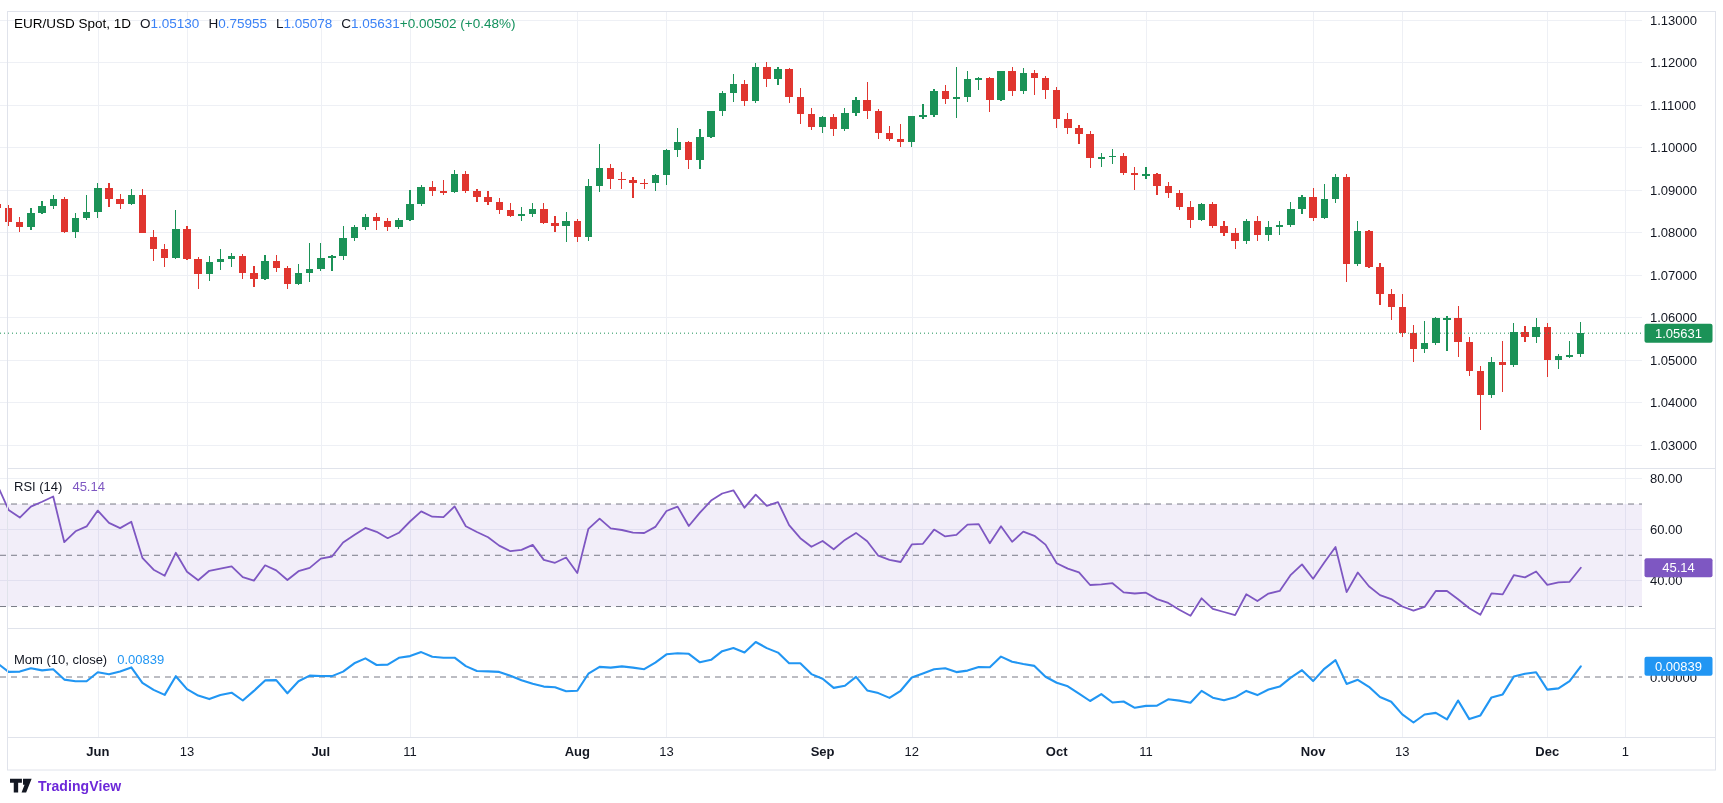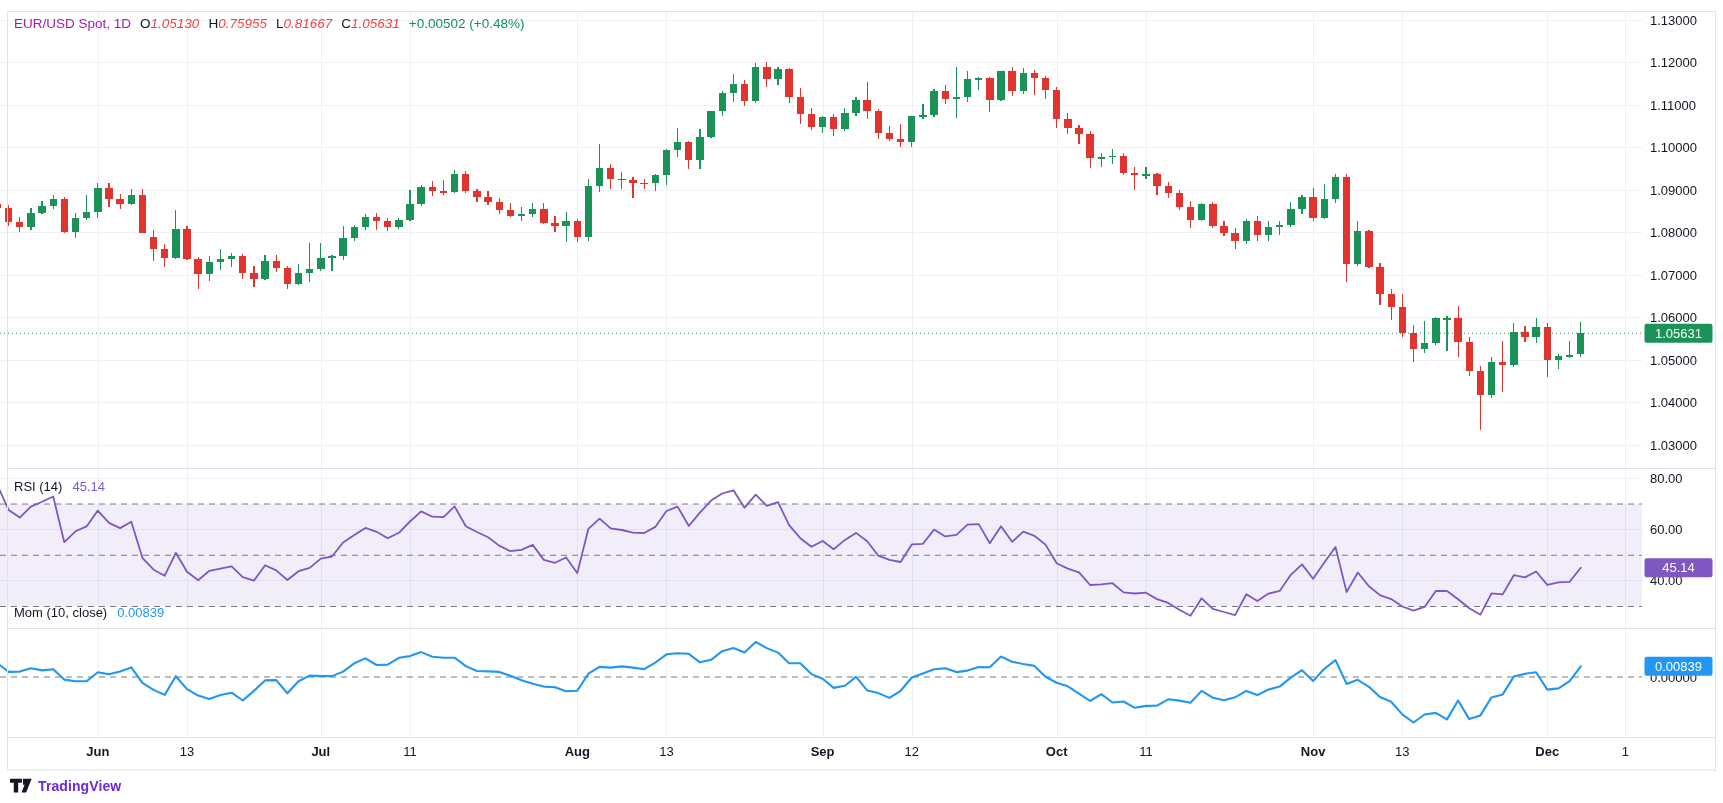--- a/index.html
+++ b/index.html
@@ -1,30 +1,30 @@
 <!DOCTYPE html>
 <html><head>
 <meta charset="utf-8">
 <style>
   html,body{margin:0;padding:0;background:#ffffff;}
   .stage{position:relative;width:1723px;height:803px;background:#ffffff;overflow:hidden;
          font-family:"Liberation Sans","DejaVu Sans",sans-serif;}
   svg text{font-family:"Liberation Sans","DejaVu Sans",sans-serif;}
   .hdr{position:absolute;left:14px;top:14px;height:18px;display:flex;align-items:center;
        font-size:13.5px;color:#131722;white-space:nowrap;z-index:5;}
-  .hdr .ttl{font-weight:400;color:#a21caf;}
+  .hdr .ttl{font-weight:400;color:#000000;}
   .hdr .lb{margin-left:9px;color:#131722;}
-  .hdr .gv{color:#ef4444;font-style:italic;}
-  .hdr .chg{margin-left:9px;color:#13915d;}
+  .hdr .gv{color:#3b82f6;}
+  .hdr .chg{color:#13915d;}
   .ind-label{position:absolute;left:14px;display:flex;align-items:center;font-size:13px;
              color:#131722;white-space:nowrap;z-index:5;}
   .ind-label .val{margin-left:10px;}
   .rsi-label{top:479px;}
   .rsi-label .val{color:#7e57c2;}
-  .mom-label{top:605px;}
+  .mom-label{top:652px;}
   .mom-label .val{color:#2196f3;}
   .logo{position:absolute;left:10px;top:777px;display:flex;align-items:center;gap:6px;z-index:5;}
   .logo-text{font-size:14px;font-weight:600;color:#6d28d9;letter-spacing:0.1px;}
 </style>
 </head>
 <body>
 
 <div class="stage">
 
   <svg id="chart" width="1723" height="803" viewBox="0 0 1723 803">
@@ -420,21 +420,21 @@
       </g>
     </svg>
 
   <div class="hdr">
     <span class="ttl">EUR/USD Spot, 1D</span>
     <span class="lb">O</span>
     <span class="gv">1.05130</span>
     <span class="lb">H</span>
     <span class="gv">0.75955</span>
     <span class="lb">L</span>
-    <span class="gv">0.81667</span>
+    <span class="gv">1.05078</span>
     <span class="lb">C</span>
     <span class="gv">1.05631</span>
     <span class="chg">+0.00502 (+0.48%)</span>
   </div>
 
   <div class="ind-label rsi-label">
     <span>RSI (14)</span>
     <span class="val">45.14</span>
   </div>
 

